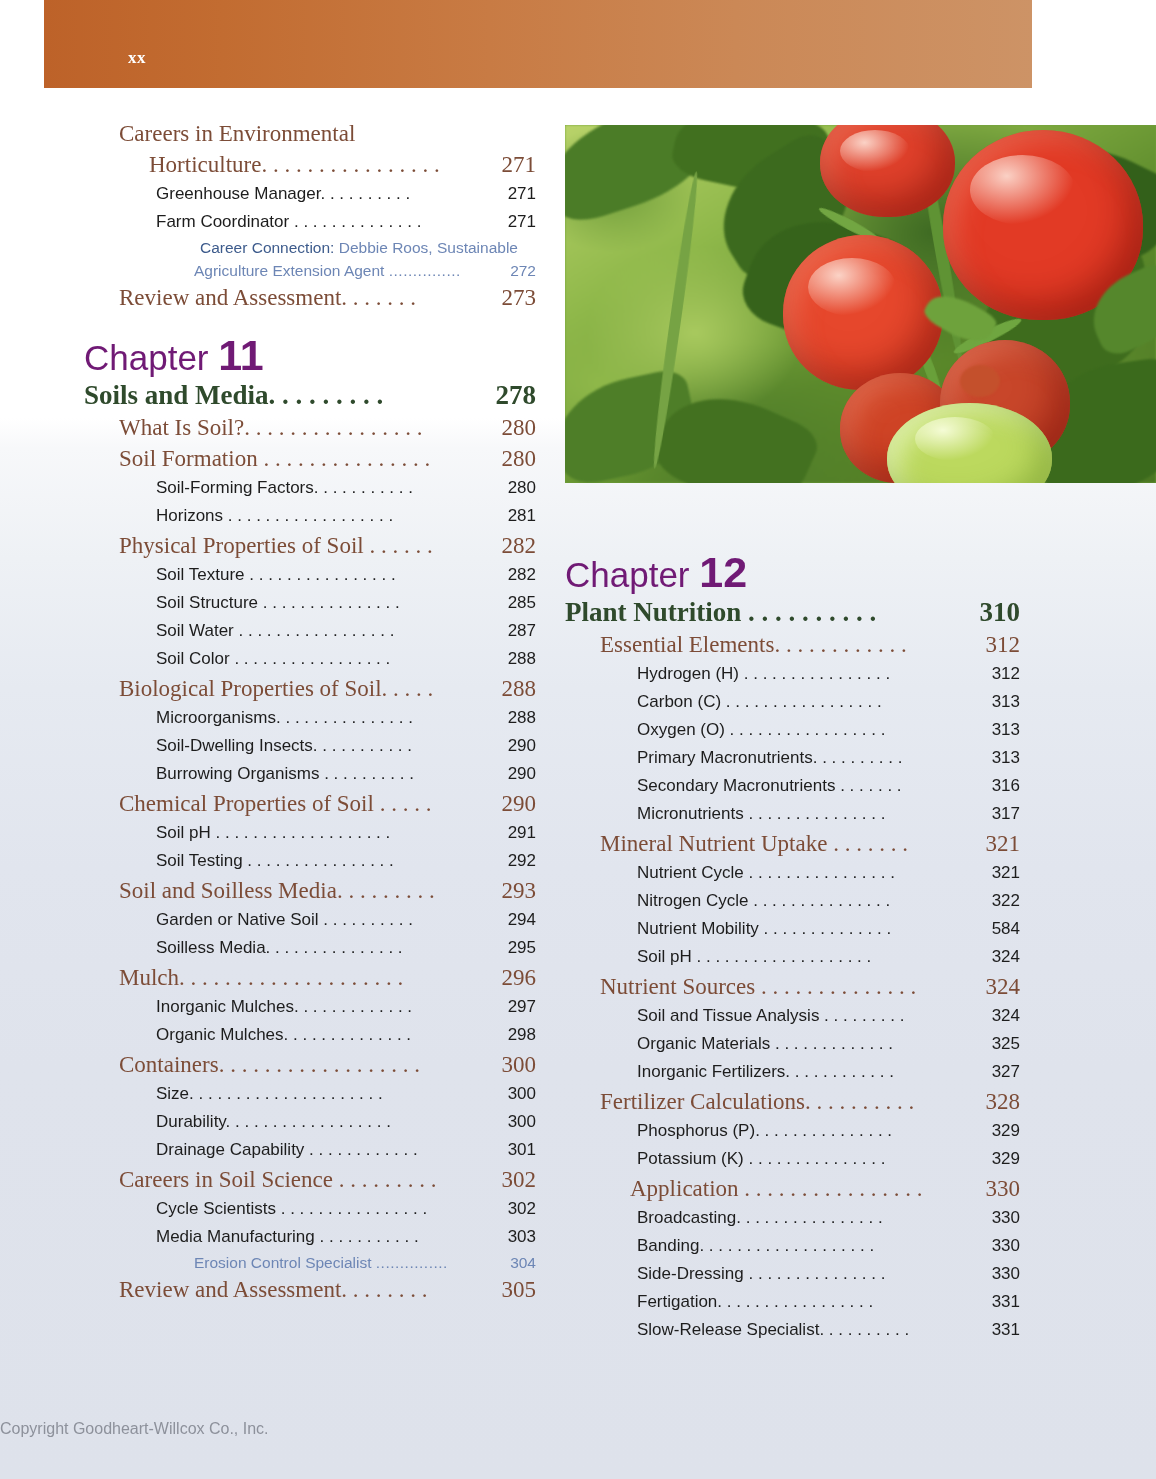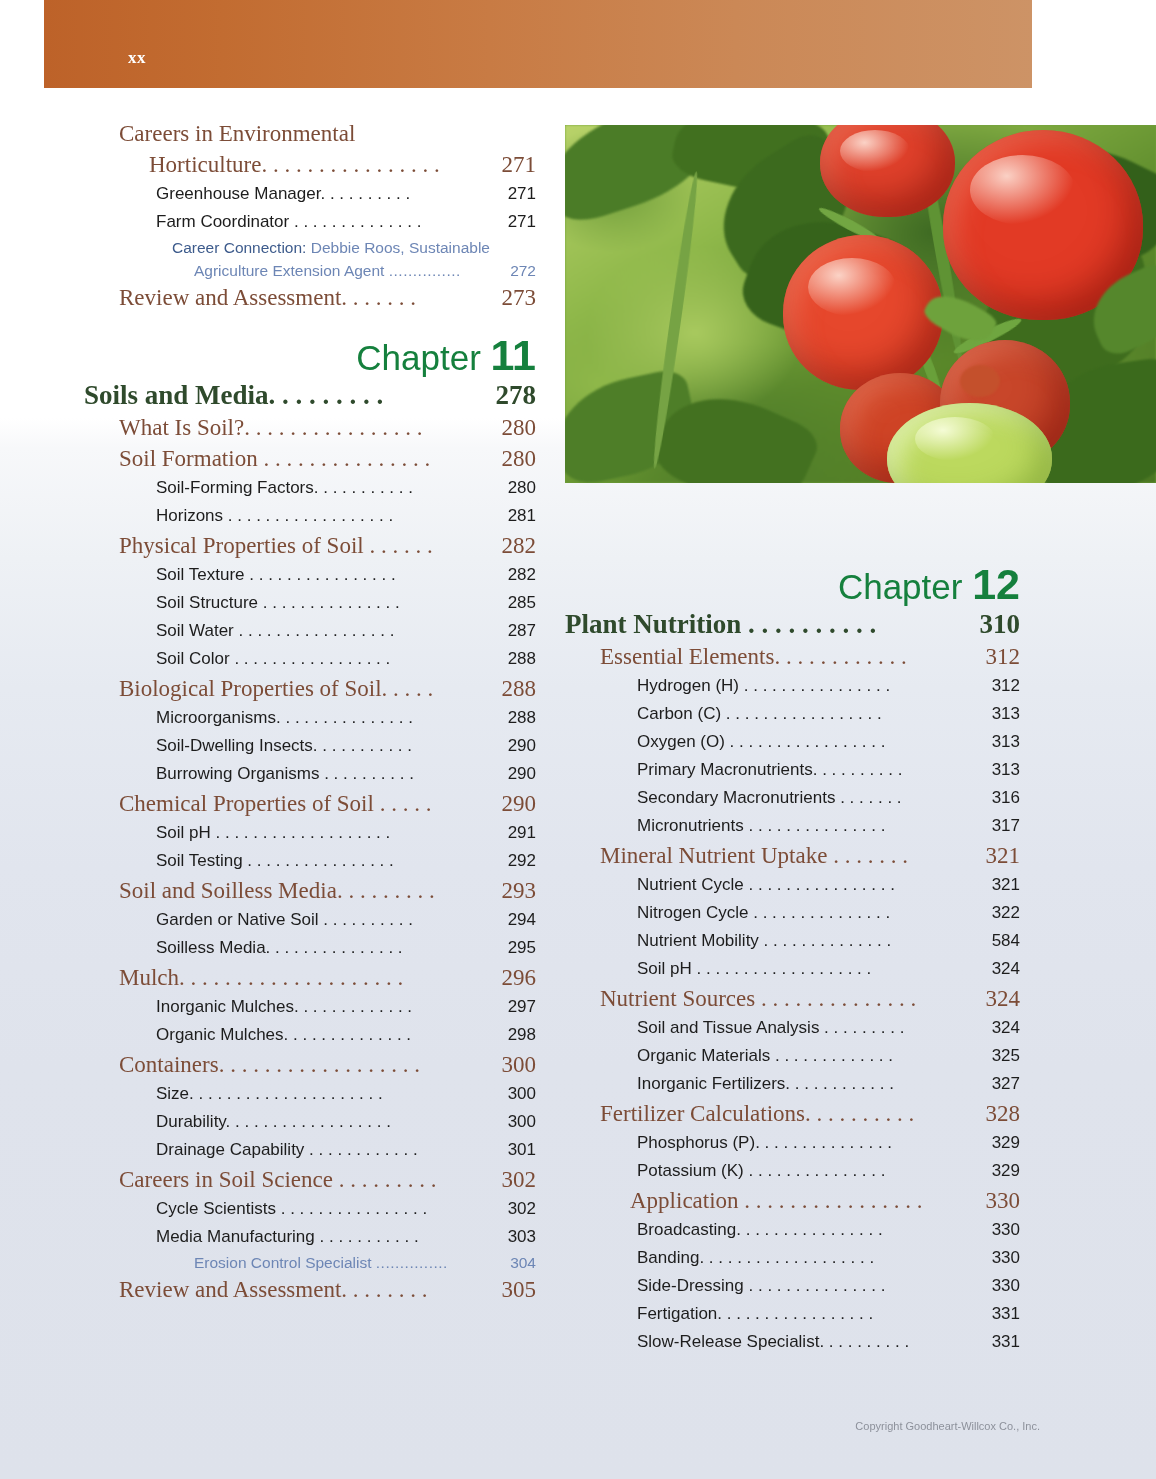--- a/index.html
+++ b/index.html
@@ -85,40 +85,39 @@
   
   .lvl-sub{
     font-family:"Liberation Sans",sans-serif;
     font-size:17px;line-height:28px;color:#1d1d1d;
     margin-left:72px;
   }
   
   .lvl-cc{
     font-family:"Liberation Sans",sans-serif;
     font-size:15.5px;line-height:23px;color:#6d86b5;
-    margin-left:88px;
+    margin-left:116px;
   }
   .lvl-cc .lead-in{color:#3d5b8c;}
   .lvl-cc.cont{margin-left:110px;}
   .lvl-cc .dots-fine{letter-spacing:0.5px;}
 
   
   .chapter-banner{
     font-family:"Liberation Sans",sans-serif;
-    color:#15803d;font-size:35px;line-height:40px;
+    color:#701a75;font-size:35px;line-height:40px;
     margin-top:22px;
-    text-align:right;
   }
   .chapter-banner .num{font-weight:bold;font-size:43px;}
 
   .dots{color:inherit;}
 
   .copyright{
-    position:absolute;left:0;top:1420px;width:1040px;text-align:right;
-    font-family:"Liberation Sans",sans-serif;font-size:11px;color:#8d919b;
+    position:absolute;left:0;top:1420px;width:1040px;
+    font-family:"Liberation Sans",sans-serif;font-size:16px;color:#8d919b;
     z-index:6;
   }
 </style>
 </head>
 <body>
 
 <div id="page-bg"></div>
 
 <div class="header-band">
   <div class="folio">xx</div>
@@ -218,21 +217,21 @@
         <div class="row lvl-sub"><span class="pg">301</span><span class="t">Drainage Capability </span><span class="dots">. . . . . . . . . . . .</span></div>
         <div class="row lvl-head"><span class="pg">302</span><span class="t">Careers in Soil Science </span><span class="dots">. . . . . . . . .</span></div>
         <div class="row lvl-sub"><span class="pg">302</span><span class="t">Cycle Scientists </span><span class="dots">. . . . . . . . . . . . . . . .</span></div>
         <div class="row lvl-sub"><span class="pg">303</span><span class="t">Media Manufacturing </span><span class="dots">. . . . . . . . . . .</span></div>
         <div class="row lvl-cc cont"><span class="pg">304</span><span class="t">Erosion Control Specialist </span><span class="dots dots-fine">...............</span></div>
         <div class="row lvl-head"><span class="pg">305</span><span class="t">Review and Assessment</span><span class="dots">. . . . . . . .</span></div>
       </div>
   </div>
 
   <div class="col col-right">
-    <div class="chapter-banner" style="margin-top:12px;">
+    <div class="chapter-banner" style="margin-top:0;">
       <span>Chapter</span>
       <span class="num">12</span>
     </div>
 
     <div class="row lvl-chapter">
       <span class="pg">310</span>
       <span class="t">Plant Nutrition </span><span class="dots">. . . . . . . . . .</span>
     </div>
 
     <div id="right-toc">

